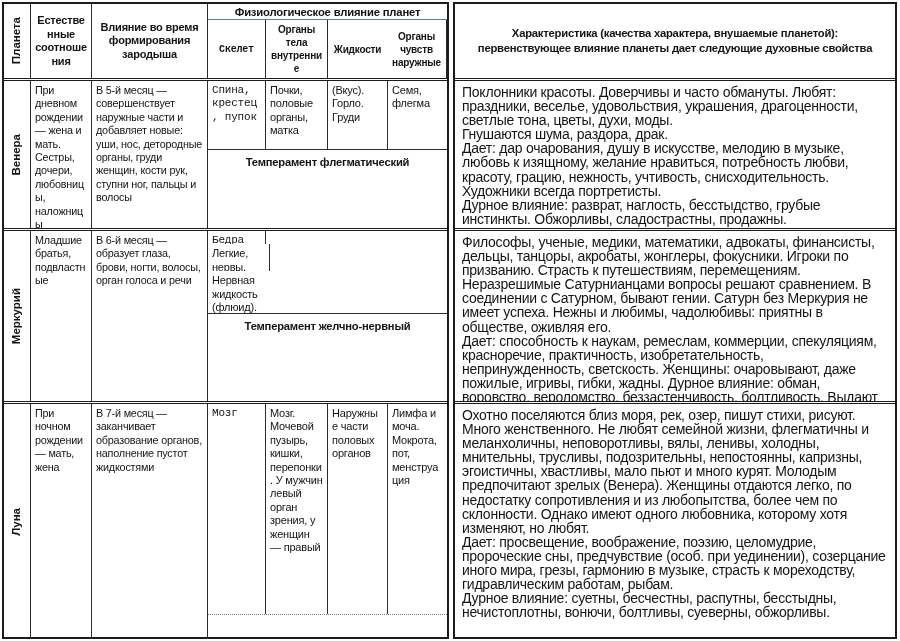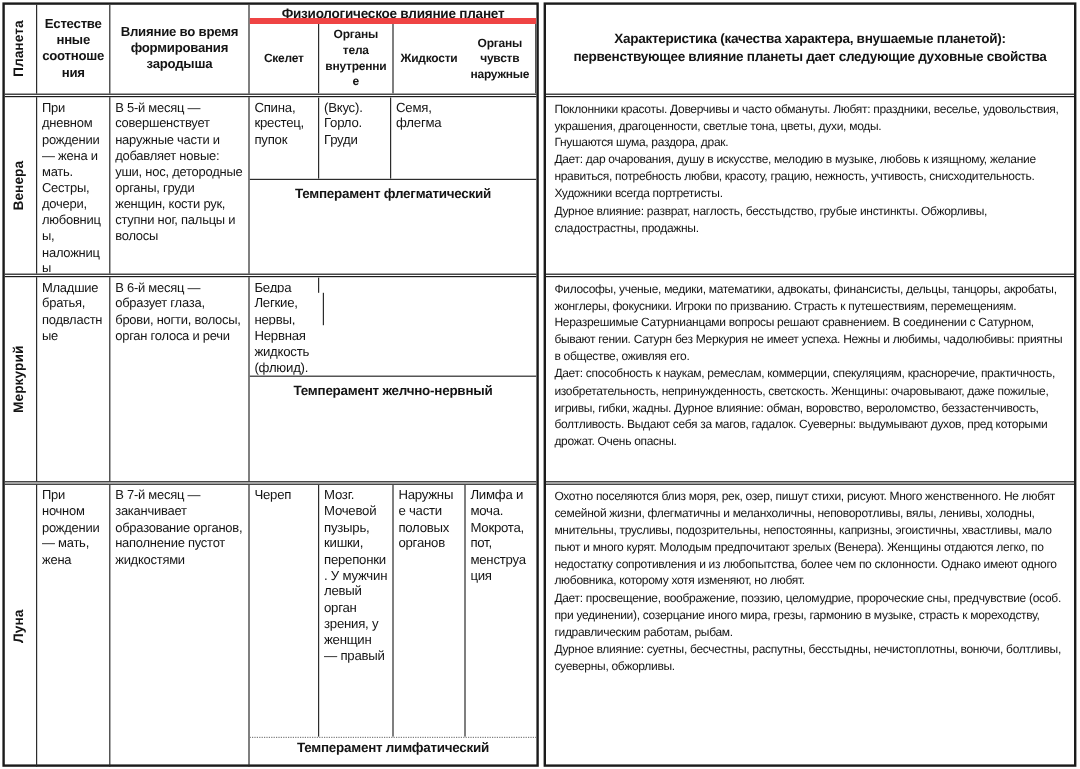--- a/index.html
+++ b/index.html
@@ -32,44 +32,44 @@
   .c-influence{width:116px;}
   .c-physio{width:239px;display:flex;flex-direction:column;border-right:none;padding:0;}
 
   .vlabel{writing-mode:vertical-rl;transform:rotate(180deg);
           font-weight:bold;font-size:11.5px;letter-spacing:0;white-space:nowrap;}
 
   .ph-cells{display:flex;box-sizing:border-box;border-bottom:1px solid #2c2c2c;flex:0 0 auto;overflow:hidden;}
   .ph-cell{box-sizing:border-box;border-right:1px solid #2c2c2c;padding:3px 4px;
            font-size:11px;line-height:13.4px;overflow:hidden;
            hyphens:auto;-webkit-hyphens:auto;overflow-wrap:break-word;word-break:break-word;}
-  .ph-w1{width:58px;}.ph-w2{width:62px;}.ph-w3{width:60px;}.ph-w4{width:59px;border-right:none;}
+  .ph-w1{width:58px;font-family:Liberation Mono, monospace;}.ph-w2{width:62px;}.ph-w3{width:60px;}.ph-w4{width:59px;border-right:none;}
   .venus-cells{height:69px;}
   .mercury-cells{height:83px;flex-direction:column;}
   .moon-cells{height:211px;border-bottom:1px dotted #7d7d7d;}
   .temp{flex:1;text-align:center;font-weight:bold;font-size:11.2px;padding-top:6px;overflow:hidden;}
   .band-moon .temp{padding-top:3px;}
 
   
   .hc{font-weight:bold;text-align:center;display:flex;align-items:center;justify-content:center;
       font-size:11px;line-height:13.5px;}
-  .ph-span{height:18px;box-sizing:border-box;border-bottom:5px solid #ef4444;
+  .ph-span{height:18px;box-sizing:border-box;border-bottom:1px solid #ef4444;
            font-weight:bold;text-align:center;font-size:11.3px;line-height:16px;overflow:hidden;}
   .ph-subs{flex:1;display:flex;}
   .ph-subs .ph-cell{display:flex;align-items:center;justify-content:center;
                     font-weight:bold;text-align:center;font-size:10px;line-height:13px;}
 
   
   .chars{
     position:absolute;left:453px;top:2px;width:444px;height:637px;
     box-sizing:border-box;border:2px solid #1b1b1b;background:#fff;
     display:flex;flex-direction:column;
   }
   .ch-sec{box-sizing:border-box;flex:0 0 auto;padding:4px 7px;
-          font-size:10px;line-height:14.1px;letter-spacing:-0.25px;overflow:hidden;}
+          font-size:14px;line-height:14.1px;letter-spacing:-0.25px;overflow:hidden;}
   .ch-sec.sep{border-top:3px double #1b1b1b;}
   .ch-sec p{margin:0;}
   .ch-header{height:74px;display:flex;flex-direction:column;justify-content:center;
              text-align:center;font-weight:bold;font-size:11.3px;line-height:15px;padding:0 8px;}
   .ch-venus{height:150px;}
   .ch-mercury{height:173px;}
   .ch-moon{flex:1;}
 </style>
 </head>
 <body>
@@ -97,20 +97,21 @@
 
     <div class="band band-venus sep">
       <div class="c c-planet">
         <span class="vlabel">Венера</span>
       </div>
       <div class="c c-natural">При дневном рождении — жена и мать. Сестры, дочери, любовницы, наложницы</div>
       <div class="c c-influence">В 5-й месяц — совершенствует наружные части и добавляет новые: уши, нос, детородные органы, груди женщин, кости рук, ступни ног, пальцы и волосы</div>
       <div class="c c-physio">
         <div class="ph-cells venus-cells">
           <div class="ph-cell ph-w1">Спина, крестец, пупок</div>
+          <div class="ph-cell ph-w2">Почки, половые органы, матка</div>
           <div class="ph-cell ph-w3">(Вкус). Горло. Груди</div>
           <div class="ph-cell ph-w4">Семя, флегма</div>
         </div>
         <div class="temp">Темперамент флегматический</div>
       </div>
     </div>
 
     <div class="band band-mercury sep">
       <div class="c c-planet">
         <span class="vlabel">Меркурий</span>
@@ -128,26 +129,25 @@
     </div>
 
     <div class="band band-moon sep">
       <div class="c c-planet">
         <span class="vlabel">Луна</span>
       </div>
       <div class="c c-natural">При ночном рождении — мать, жена</div>
       <div class="c c-influence">В 7-й месяц — заканчивает образование органов, наполнение пустот жидкостями</div>
       <div class="c c-physio">
         <div class="ph-cells moon-cells">
-          <div class="ph-cell ph-w1">Череп</div>
+          <div class="ph-cell ph-w1">Мозг</div>
           <div class="ph-cell ph-w2">Мозг. Мочевой пузырь, кишки, перепонки. У мужчин левый орган зрения, у женщин — правый</div>
           <div class="ph-cell ph-w3">Наружные части половых органов</div>
           <div class="ph-cell ph-w4">Лимфа и моча. Мокрота, пот, менструация</div>
         </div>
-        <div class="temp">Темперамент лимфатический</div>
       </div>
     </div>
   </div>
 
   <div class="chars">
     <div class="ch-sec ch-header">
       <div>Характеристика (качества характера, внушаемые планетой):</div>
       <div>первенствующее влияние планеты дает следующие духовные свойства</div>
     </div>
     <div class="ch-sec ch-venus sep">

